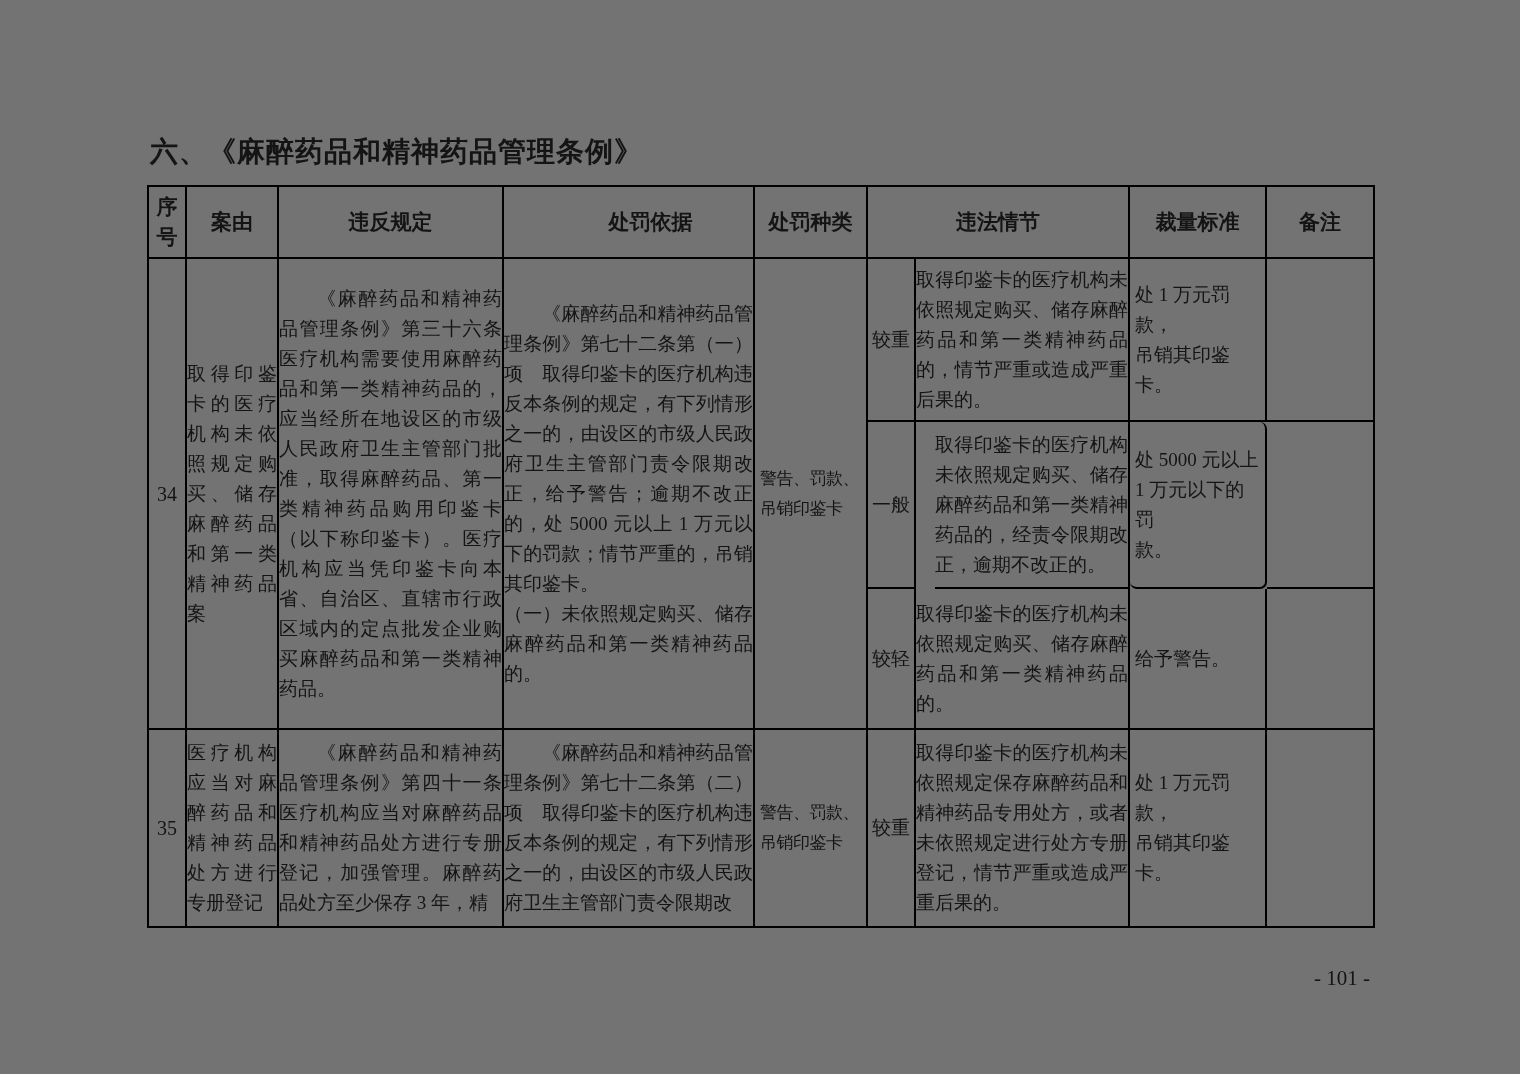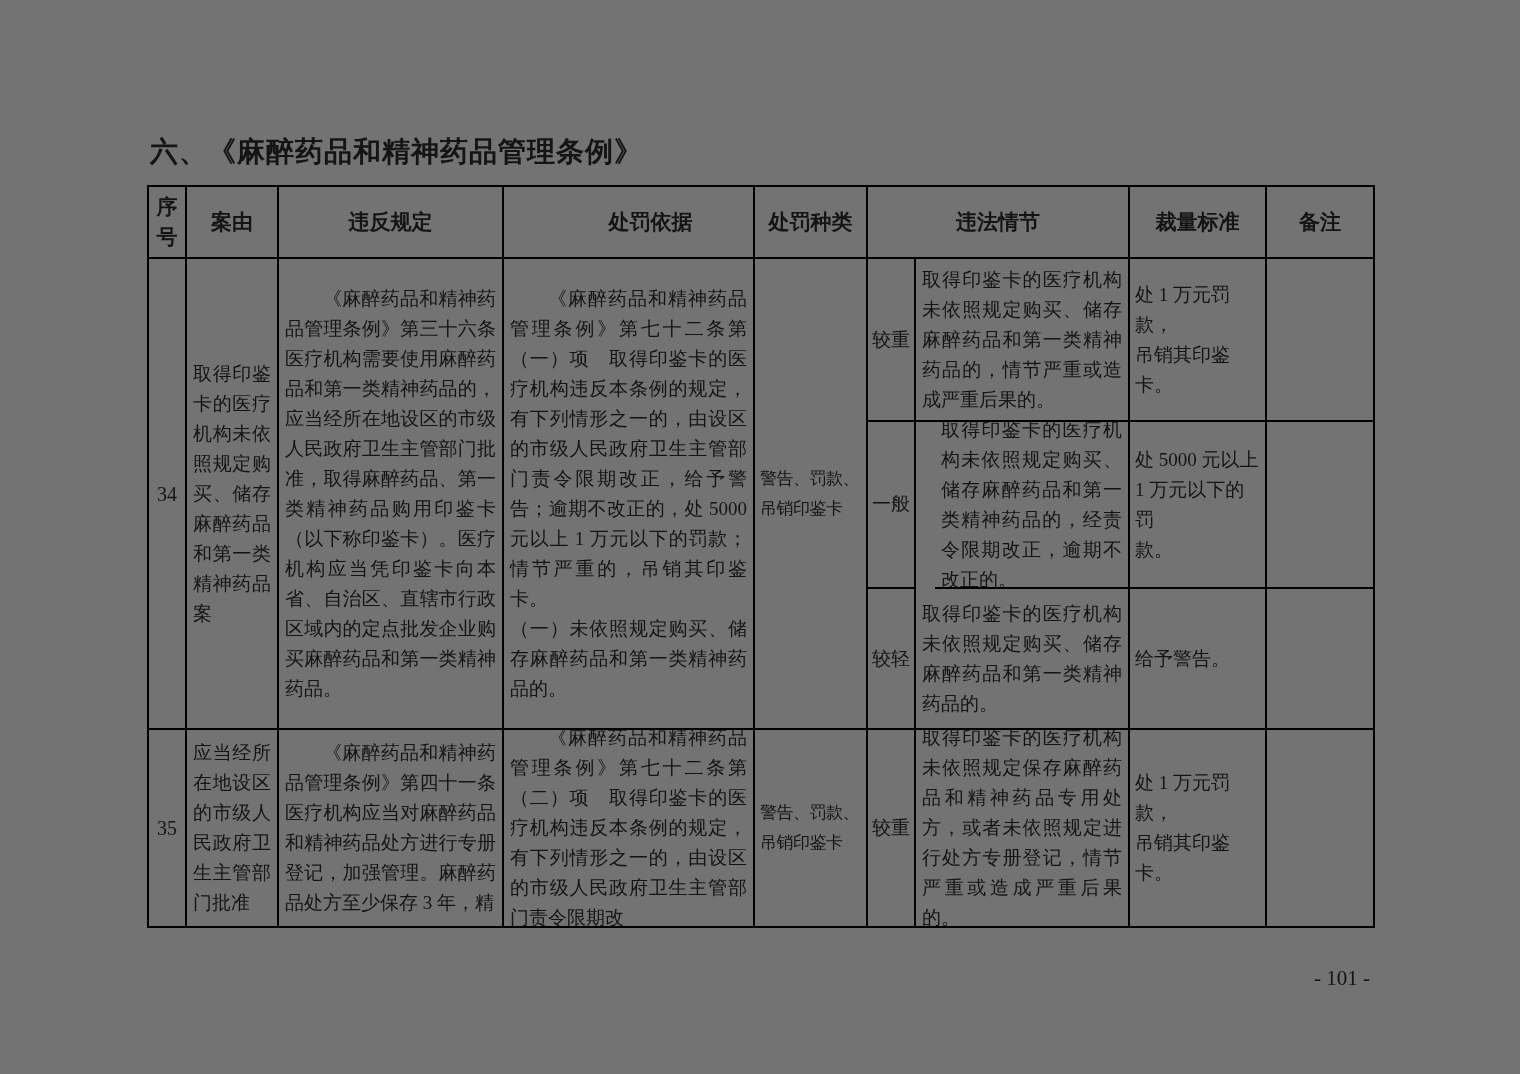--- a/index.html
+++ b/index.html
@@ -43,21 +43,21 @@
   }
   .hc {
     font-family: "Liberation Sans", sans-serif;
     font-weight: bold;
     font-size: 21px;
     line-height: 30px;
     align-items: center;
     text-align: center;
   }
   .num { align-items: center; font-size: 20px; }
-  .para { padding: 0 6px; text-align: justify; text-justify: inter-character; }
+  .para { padding: 0 0; text-align: justify; text-justify: inter-character; }
   .para p { margin: 0; }
   .para p.ind { text-indent: 2em; }
   .sev { align-items: center; }
   .types {
     padding: 16px 5px;
     white-space: pre-line;
     font-size: 17px;
     letter-spacing: -0.5px;
     line-height: 30px;
   }
@@ -98,34 +98,34 @@
     </div>
     <div class="cell types" style="grid-column:5; grid-row:2 / span 3;">警告、罚款、
 吊销印鉴卡</div>
 
     <div class="cell sev" style="grid-column:6; grid-row:2;">较重</div>
     <div class="cell para" style="grid-column:7; grid-row:2;">取得印鉴卡的医疗机构未依照规定购买、储存麻醉药品和第一类精神药品的，情节严重或造成严重后果的。</div>
     <div class="cell std" style="grid-column:8; grid-row:2;">处 1 万元罚款，
 吊销其印鉴卡。</div>
     <div class="cell" style="grid-column:9; grid-row:2;"></div>
 
-    <div class="cell sev" style="grid-column:6; grid-row:3;font-family:Liberation Mono, monospace;">一般</div>
+    <div class="cell sev" style="grid-column:6; grid-row:3;">一般</div>
     <div class="cell para" style="grid-column:7; grid-row:3;margin-left:19px;">取得印鉴卡的医疗机构未依照规定购买、储存麻醉药品和第一类精神药品的，经责令限期改正，逾期不改正的。</div>
-    <div class="cell std" style="grid-column:8; grid-row:3;">处 5000 元以上
+    <div class="cell std" style="grid-column:8; grid-row:3;border-radius:7px;">处 5000 元以上
 1 万元以下的罚
 款。</div>
     <div class="cell" style="grid-column:9; grid-row:3;"></div>
 
     <div class="cell sev" style="grid-column:6; grid-row:4;">较轻</div>
     <div class="cell para" style="grid-column:7; grid-row:4;">取得印鉴卡的医疗机构未依照规定购买、储存麻醉药品和第一类精神药品的。</div>
     <div class="cell std" style="grid-column:8; grid-row:4;">给予警告。</div>
     <div class="cell" style="grid-column:9; grid-row:4;"></div>
 
     <div class="cell num" style="grid-column:1; grid-row:5;">35</div>
-    <div class="cell para" style="grid-column:2; grid-row:5;">应当经所在地设区的市级人民政府卫生主管部门批准</div>
+    <div class="cell para" style="grid-column:2; grid-row:5;">医疗机构应当对麻醉药品和精神药品处方进行专册登记</div>
     <div class="cell para" style="grid-column:3; grid-row:5;">
       <p class="ind">《麻醉药品和精神药品管理条例》第四十一条　医疗机构应当对麻醉药品和精神药品处方进行专册登记，加强管理。麻醉药品处方至少保存 3 年，精</p>
     </div>
     <div class="cell para" style="grid-column:4; grid-row:5;">
       <p class="ind">《麻醉药品和精神药品管理条例》第七十二条第（二）项　取得印鉴卡的医疗机构违反本条例的规定，有下列情形之一的，由设区的市级人民政府卫生主管部门责令限期改</p>
     </div>
     <div class="cell types" style="grid-column:5; grid-row:5;">警告、罚款、
 吊销印鉴卡</div>
     <div class="cell sev" style="grid-column:6; grid-row:5;">较重</div>
     <div class="cell para" style="grid-column:7; grid-row:5;">取得印鉴卡的医疗机构未依照规定保存麻醉药品和精神药品专用处方，或者未依照规定进行处方专册登记，情节严重或造成严重后果的。</div>

